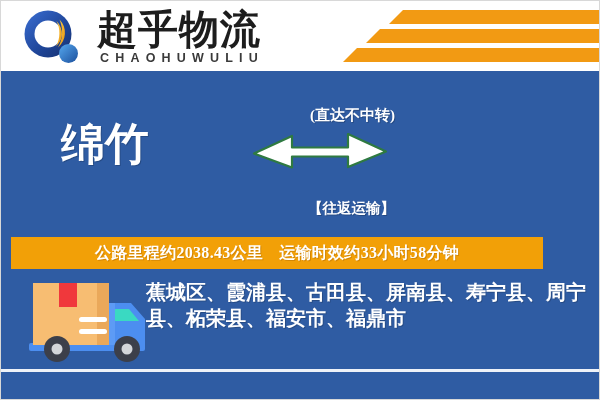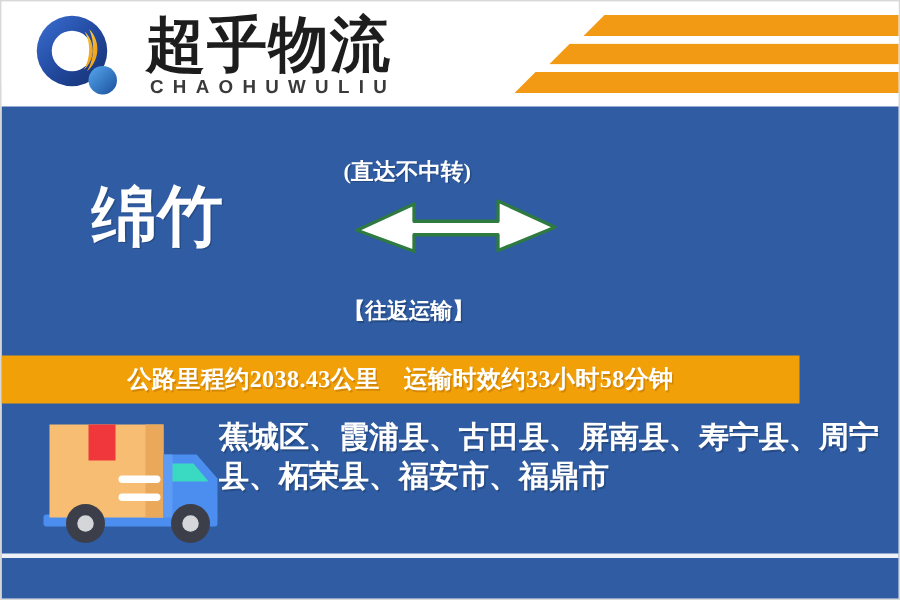--- a/index.html
+++ b/index.html
@@ -89,23 +89,23 @@
     color: #ffffff;
     line-height: 52px;
     white-space: nowrap;
     text-shadow: 1px 1px 0 rgba(0,0,0,0.18);
   }
   .city.origin      { left: 60px; }
   .city.destination { left: 382px; }
 
   .arrow-block {
     position: absolute;
-    left: 228px; top: 34px;
+    left: 244px; top: 34px;
     width: 150px; height: 104px;
-    text-align: left;
+    text-align: right;
   }
   .arrow-top-note {
     font-family: "Liberation Serif", "DejaVu Serif", serif;
     font-size: 15px;
     font-weight: bold;
     color: #ffffff;
     line-height: 20px;
     white-space: nowrap;
     text-shadow: 1px 1px 0 rgba(0,0,0,0.2);
   }
@@ -117,21 +117,21 @@
     color: #ffffff;
     line-height: 20px;
     white-space: nowrap;
     text-shadow: 1px 1px 0 rgba(0,0,0,0.2);
     margin-top: 28px;
   }
 
   
   .info-bar {
     position: absolute;
-    left: 0; top: 166px;
+    left: 10px; top: 166px;
     width: 532px; height: 32px;
     background: #f2a007;
     display: flex;
     align-items: center;
     justify-content: center;
   }
   .info-text {
     font-family: "Liberation Serif", "DejaVu Serif", serif;
     font-size: 16px;
     font-weight: bold;

